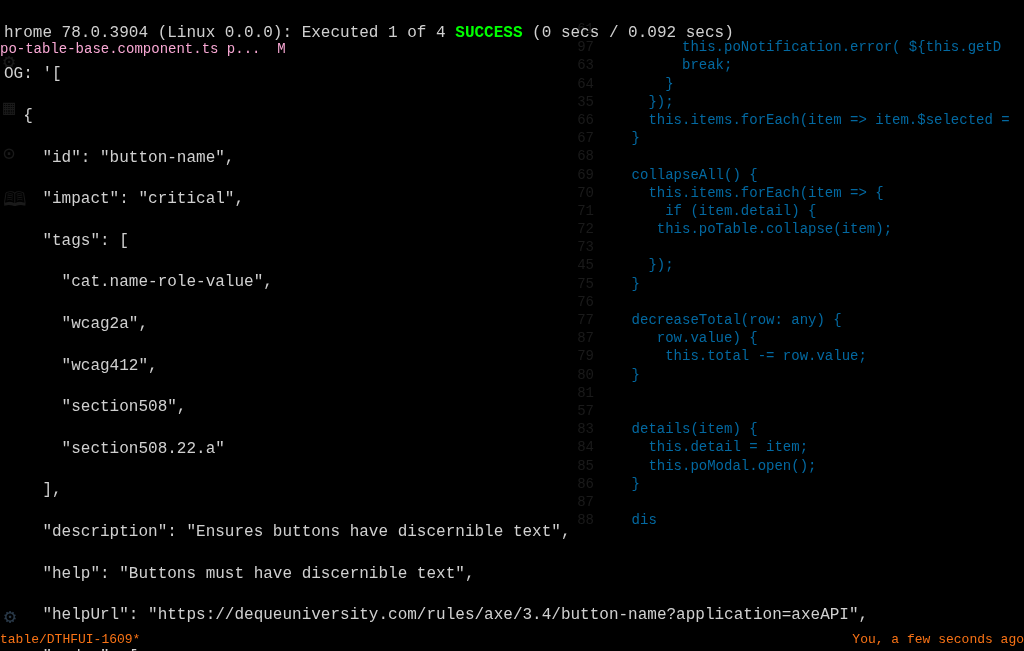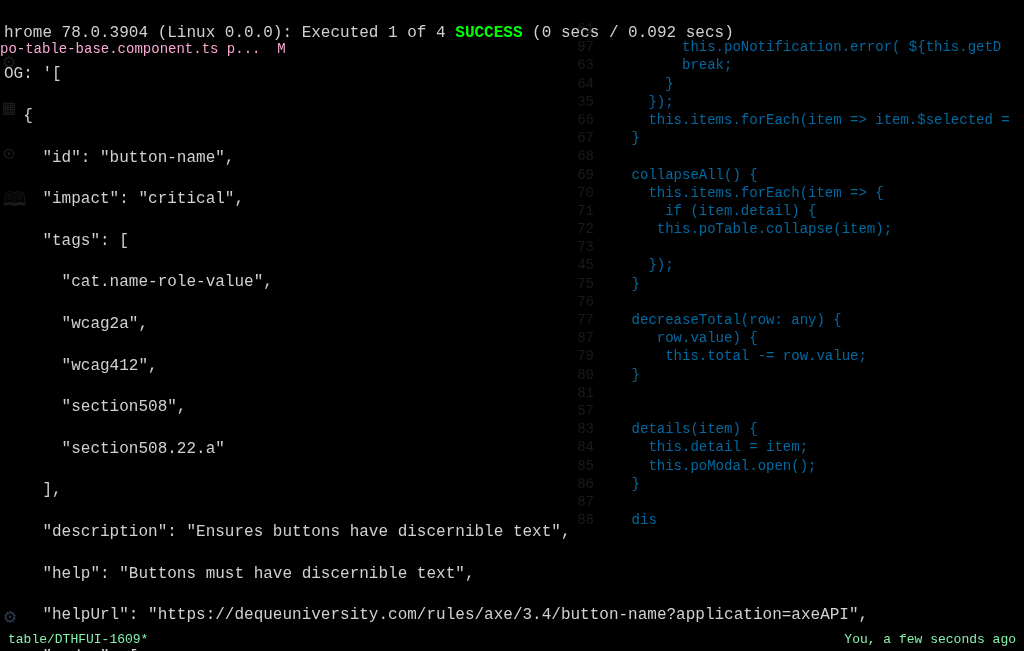--- a/index.html
+++ b/index.html
@@ -84,25 +84,25 @@
     }
     .icon-faint {
       color: #1a1a1a;
       font-size: 20px;
     }
     .footer-bar {
       position: absolute;
       bottom: 2px;
       left: 0;
       width: 100%;
-      color: #86efac;
+      color: #f97316;
       font-size: 13px;
       display: flex;
       justify-content: space-between;
-      padding: 0 8px;
+      padding: 0 0;
     }
     .gear-icon-bottom {
       position: absolute;
       left: 4px;
       bottom: 20px;
       color: #2a3a4a;
       font-size: 20px;
       z-index: 0;
     }
   </style>

